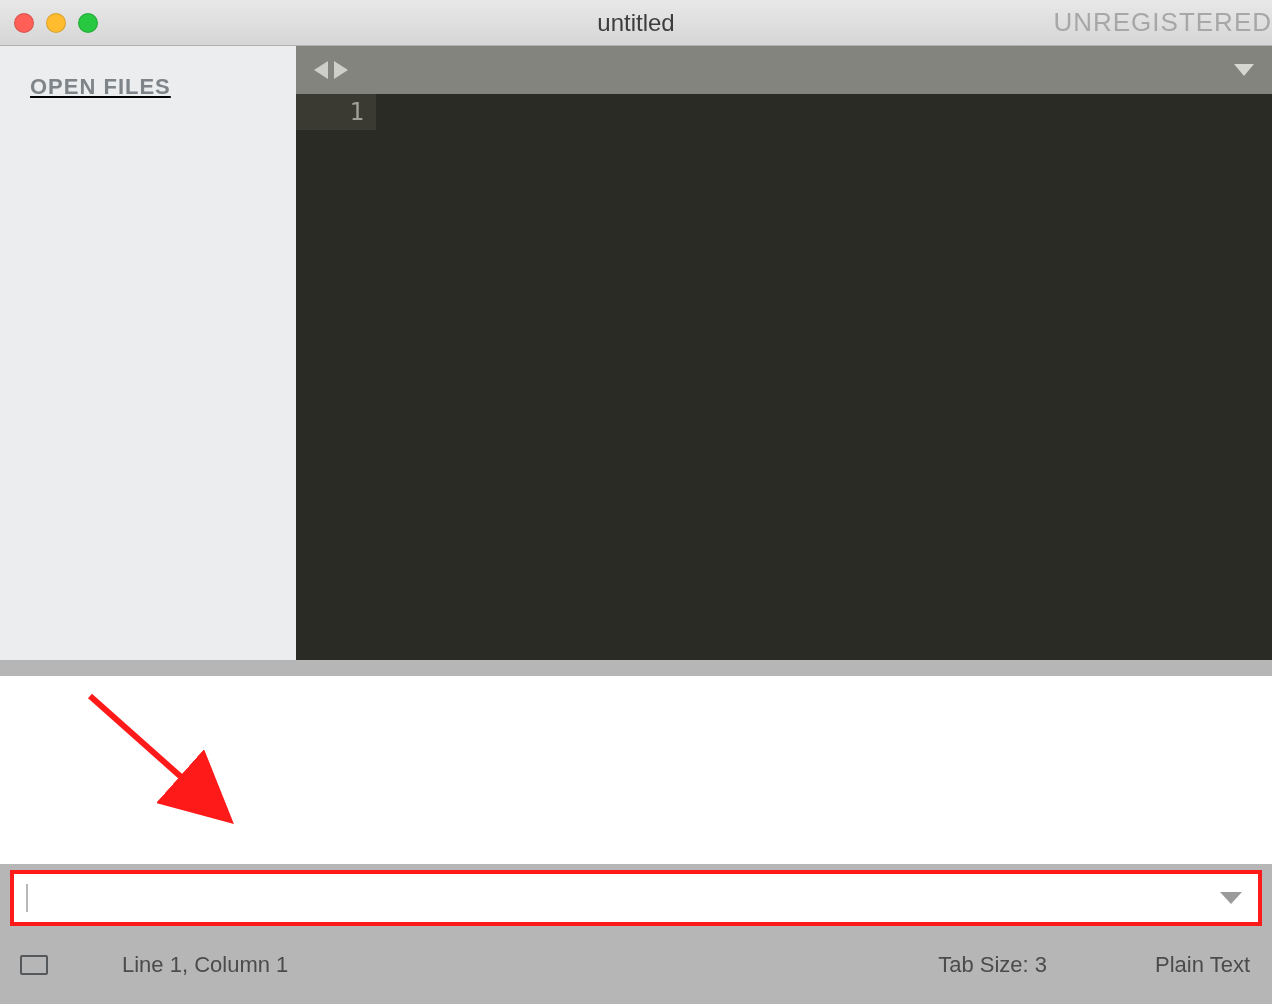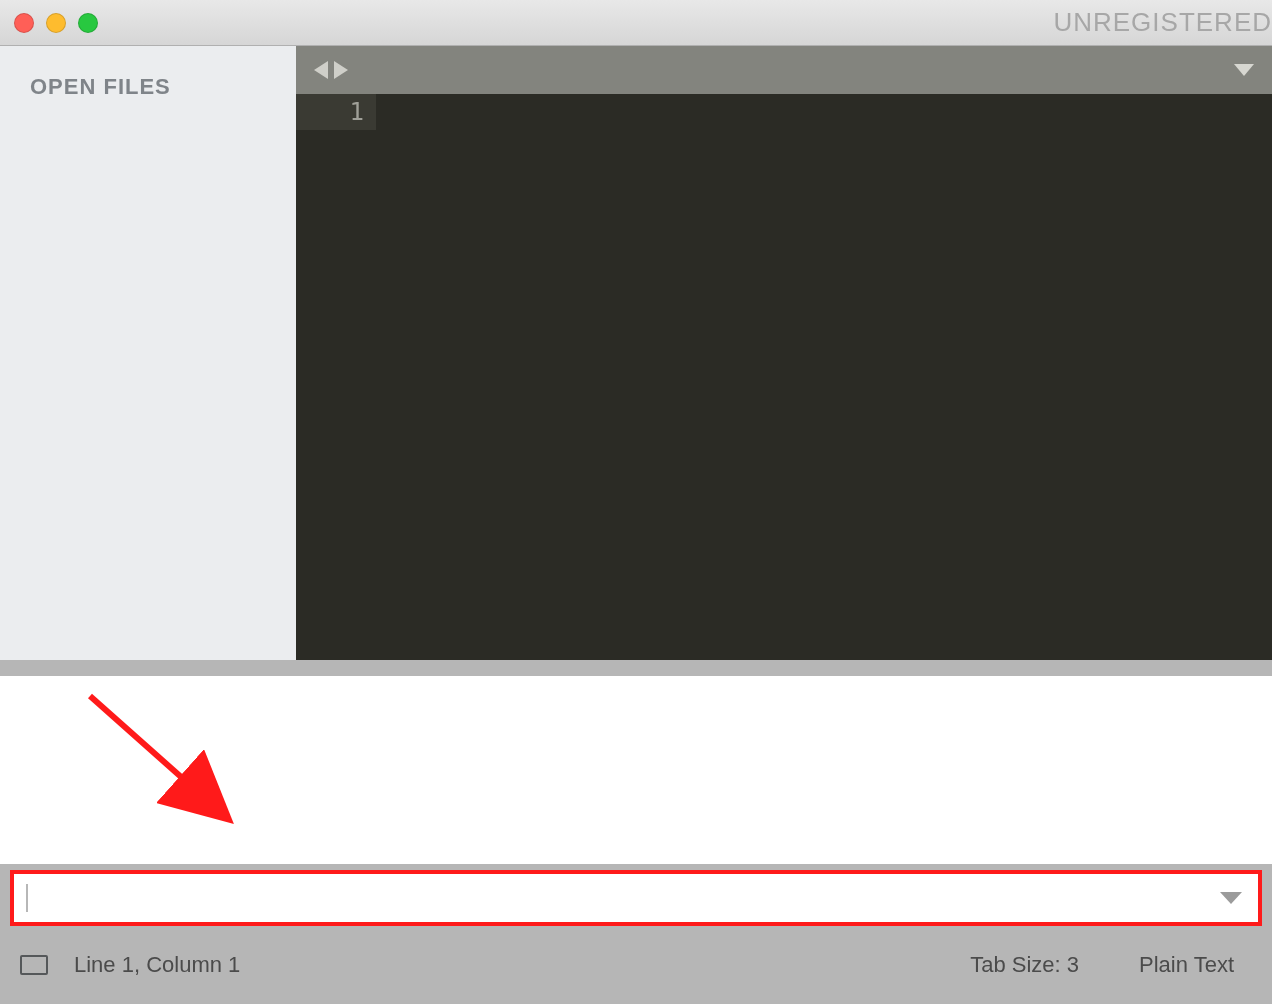--- a/index.html
+++ b/index.html
@@ -10,21 +10,21 @@
   .titlebar { height:46px; background:linear-gradient(#e8e8e8,#d6d6d6); border-bottom:1px solid #b0b0b0; position:relative; display:flex; align-items:center; }
   .traffic-lights { display:flex; gap:12px; margin-left:14px; }
   .tl { width:20px; height:20px; border-radius:50%; border:1px solid rgba(0,0,0,0.15); }
   .tl-close { background:#ff5f57; }
   .tl-min { background:#febc2e; }
   .tl-max { background:#28c840; }
   .title-text { position:absolute; left:0; right:0; text-align:center; font-size:24px; color:#3d3d3d; pointer-events:none; }
   .registration { position:absolute; right:0; font-size:26px; color:#a7a7a7; letter-spacing:1px; }
 
   
-  .main-row { flex:0 0 614px; display:flex; }
+  .main-row { flex:0 0 614px; display:flex;text-decoration:underline; }
 
   
   .sidebar { width:296px; background:#ebedef; display:flex; flex-direction:column; }
   .sidebar-header { padding:28px 22px 0 30px; font-size:22px; letter-spacing:1px; font-weight:700; color:#7f8489; }
 
   
   .editor-col { flex:1; display:flex; flex-direction:column; }
 
   
   .tabbar { height:48px; background:#83847e; display:flex; align-items:center; padding:0 18px; }
@@ -53,35 +53,36 @@
 
   
   .input-section { position:relative; flex:0 0 70px; }
   .input-bg { position:absolute; left:0; right:0; top:0; bottom:0; background:#b6b6b6; }
   .input-row { position:absolute; left:10px; right:10px; top:6px; height:56px; background:#ffffff; border:4px solid #ff1a1a; display:flex; align-items:center; padding:0 16px 0 12px; }
   .input-field { flex:1; height:36px; border:none; outline:none; font-size:22px; color:#333; background:transparent; }
   .input-caret { width:2px; height:28px; background:#b7b7b7; margin-right:6px; }
   .input-dropdown { width:0; height:0; border-left:11px solid transparent; border-right:11px solid transparent; border-top:12px solid #9b9b9b; cursor:pointer; margin-left:10px; }
 
   
-  .statusbar { flex:1; min-height:48px; background:#b6b6b6; display:flex; align-items:flex-start; padding:18px 20px 0 20px; font-size:22px; color:#4b4b4b; }
+  .statusbar { flex:1; min-height:48px; background:#b6b6b6; display:flex; align-items:flex-start; padding:18px 20px 0 20px; font-size:22px; color:#4b4b4b;gap:48px; }
   .status-icon-box { width:28px; height:20px; border:2px solid #55585a; border-radius:2px; margin-right:26px; cursor:pointer; margin-top:3px; }
   .status-left { flex:1; }
   .status-tab { margin-right:60px; cursor:pointer; }
-  .status-lang { margin-right:18px; cursor:pointer; }
+  .status-lang { margin-right:2px; cursor:pointer; }
 </style>
 </head>
 <body>
 
 <div class="titlebar">
   <div class="traffic-lights">
     <div class="tl tl-close"></div>
     <div class="tl tl-min"></div>
     <div class="tl tl-max"></div>
   </div>
+  <div class="title-text">untitled</div>
   <div class="registration">UNREGISTERED</div>
 </div>
 
 <div class="main-row">
 
   <div class="sidebar">
     <div class="sidebar-header">OPEN FILES</div>
   </div>
 
   <div class="editor-col">

